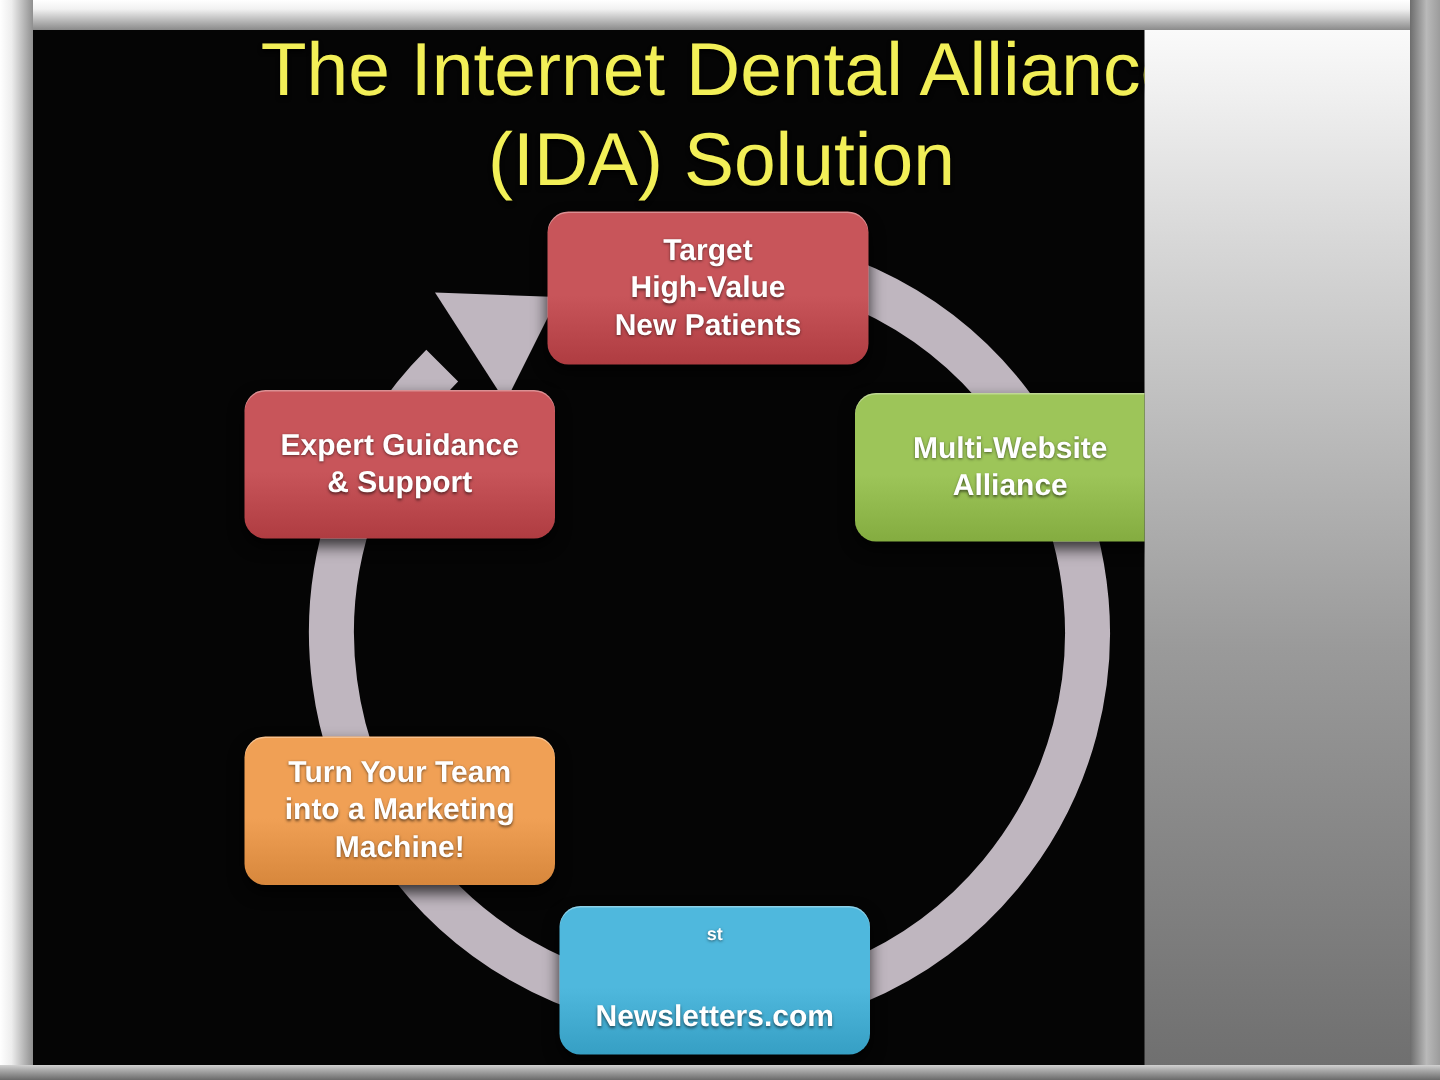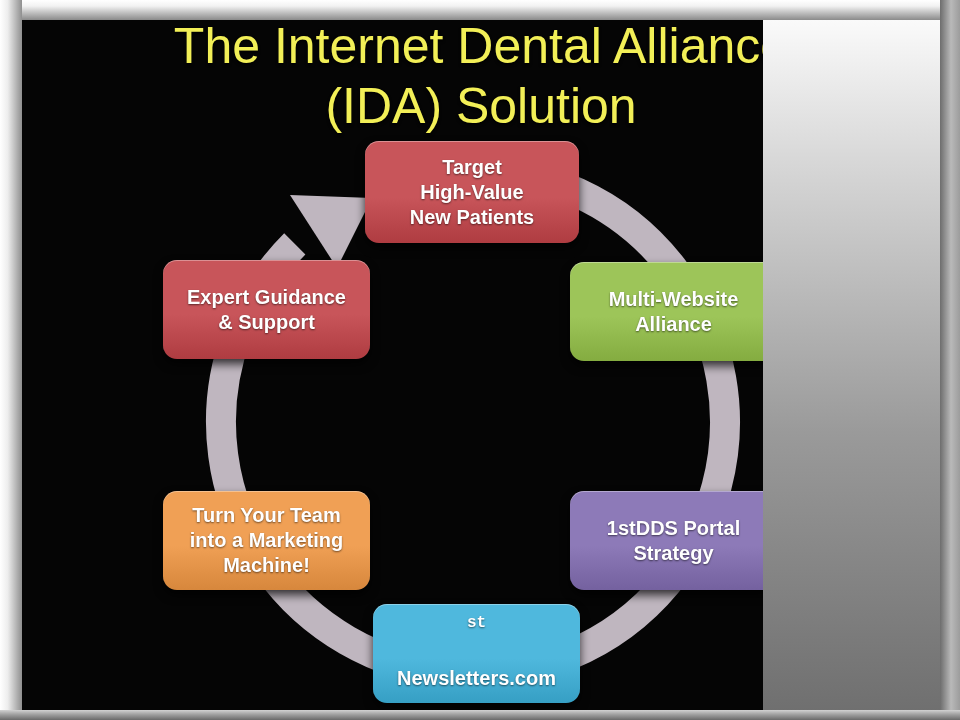--- a/index.html
+++ b/index.html
@@ -91,21 +91,21 @@
   }
   .node span { display:block; width:100%; }
 
   #node-0 { left:343px; top:121px; width:214px; height:102px; }
   #node-1 { left:548px; top:242px; width:207px; height:99px;  }
   #node-2 { left:548px; top:471px; width:207px; height:99px;  }
   #node-3 { left:351px; top:584px; width:207px; height:99px;  }
   #node-4 { left:141px; top:471px; width:207px; height:99px;  }
   #node-5 { left:141px; top:240px; width:207px; height:99px;  }
 
-  sup { font-size: 16px; vertical-align: super; line-height: 0; font-family: Liberation Mono, monospace; }
+  sup { font-size: 12px; vertical-align: super; line-height: 0; }
 </style>
 </head>
 <body>
 
 <div id="slide">
 
   <div id="frame-top"></div>
   <div id="frame-left"></div>
   <div id="frame-right"></div>
   <div id="frame-bottom"></div>
@@ -129,24 +129,20 @@
       <span>Target
 High-Value
 New Patients</span>
     </div>
 
     <div class="node" id="node-1" style="background: linear-gradient(rgb(157, 197, 89) 0%, rgb(157, 197, 89) 55%, rgb(132, 172, 64) 100%);">
       <span>Multi-Website
 Alliance</span>
     </div>
 
-    <div class="node" id="node-2" style="background: linear-gradient(rgb(141, 122, 184) 0%, rgb(141, 122, 184) 55%, rgb(116, 97, 159) 100%);">
-      <span>1stDDS Portal
-Strategy</span>
-    </div>
 
     <div class="node" id="node-3" style="background: linear-gradient(rgb(79, 184, 221) 0%, rgb(79, 184, 221) 55%, rgb(54, 159, 196) 100%);">
       <span>
         <span><sup>st</sup></span>
         <span>Newsletters.com</span>
       </span>
     </div>
 
     <div class="node" id="node-4" style="background: linear-gradient(rgb(240, 160, 85) 0%, rgb(240, 160, 85) 55%, rgb(215, 135, 60) 100%);">
       <span>Turn Your Team

